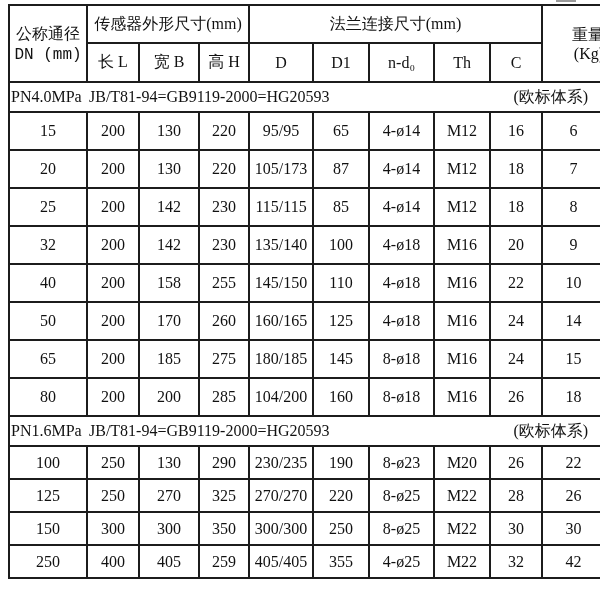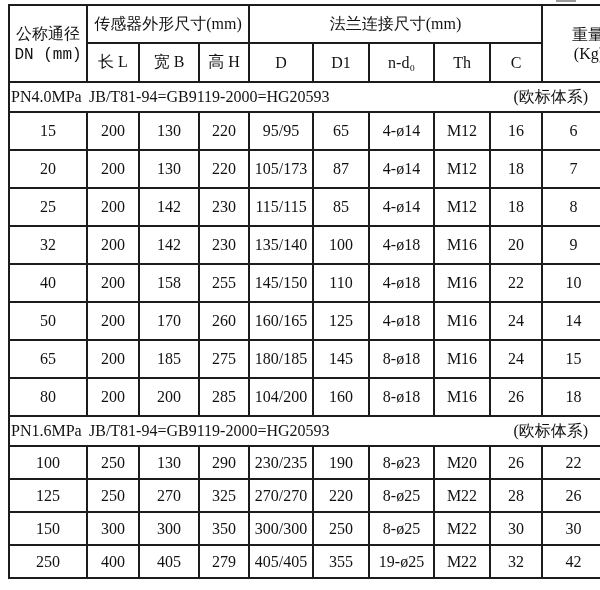--- a/index.html
+++ b/index.html
@@ -266,23 +266,23 @@
           <td>250</td>
           <td>8-ø25</td>
           <td>M22</td>
           <td>30</td>
           <td>30</td>
         </tr>
         <tr class="data-row s1">
           <td>250</td>
           <td>400</td>
           <td>405</td>
-          <td>279</td>
+          <td>259</td>
           <td>405/405</td>
           <td>355</td>
-          <td>19-ø25</td>
+          <td>4-ø25</td>
           <td>M22</td>
           <td>32</td>
           <td>42</td>
         </tr>
       </tbody>
   </table>
 </div>
 
 </body></html>

